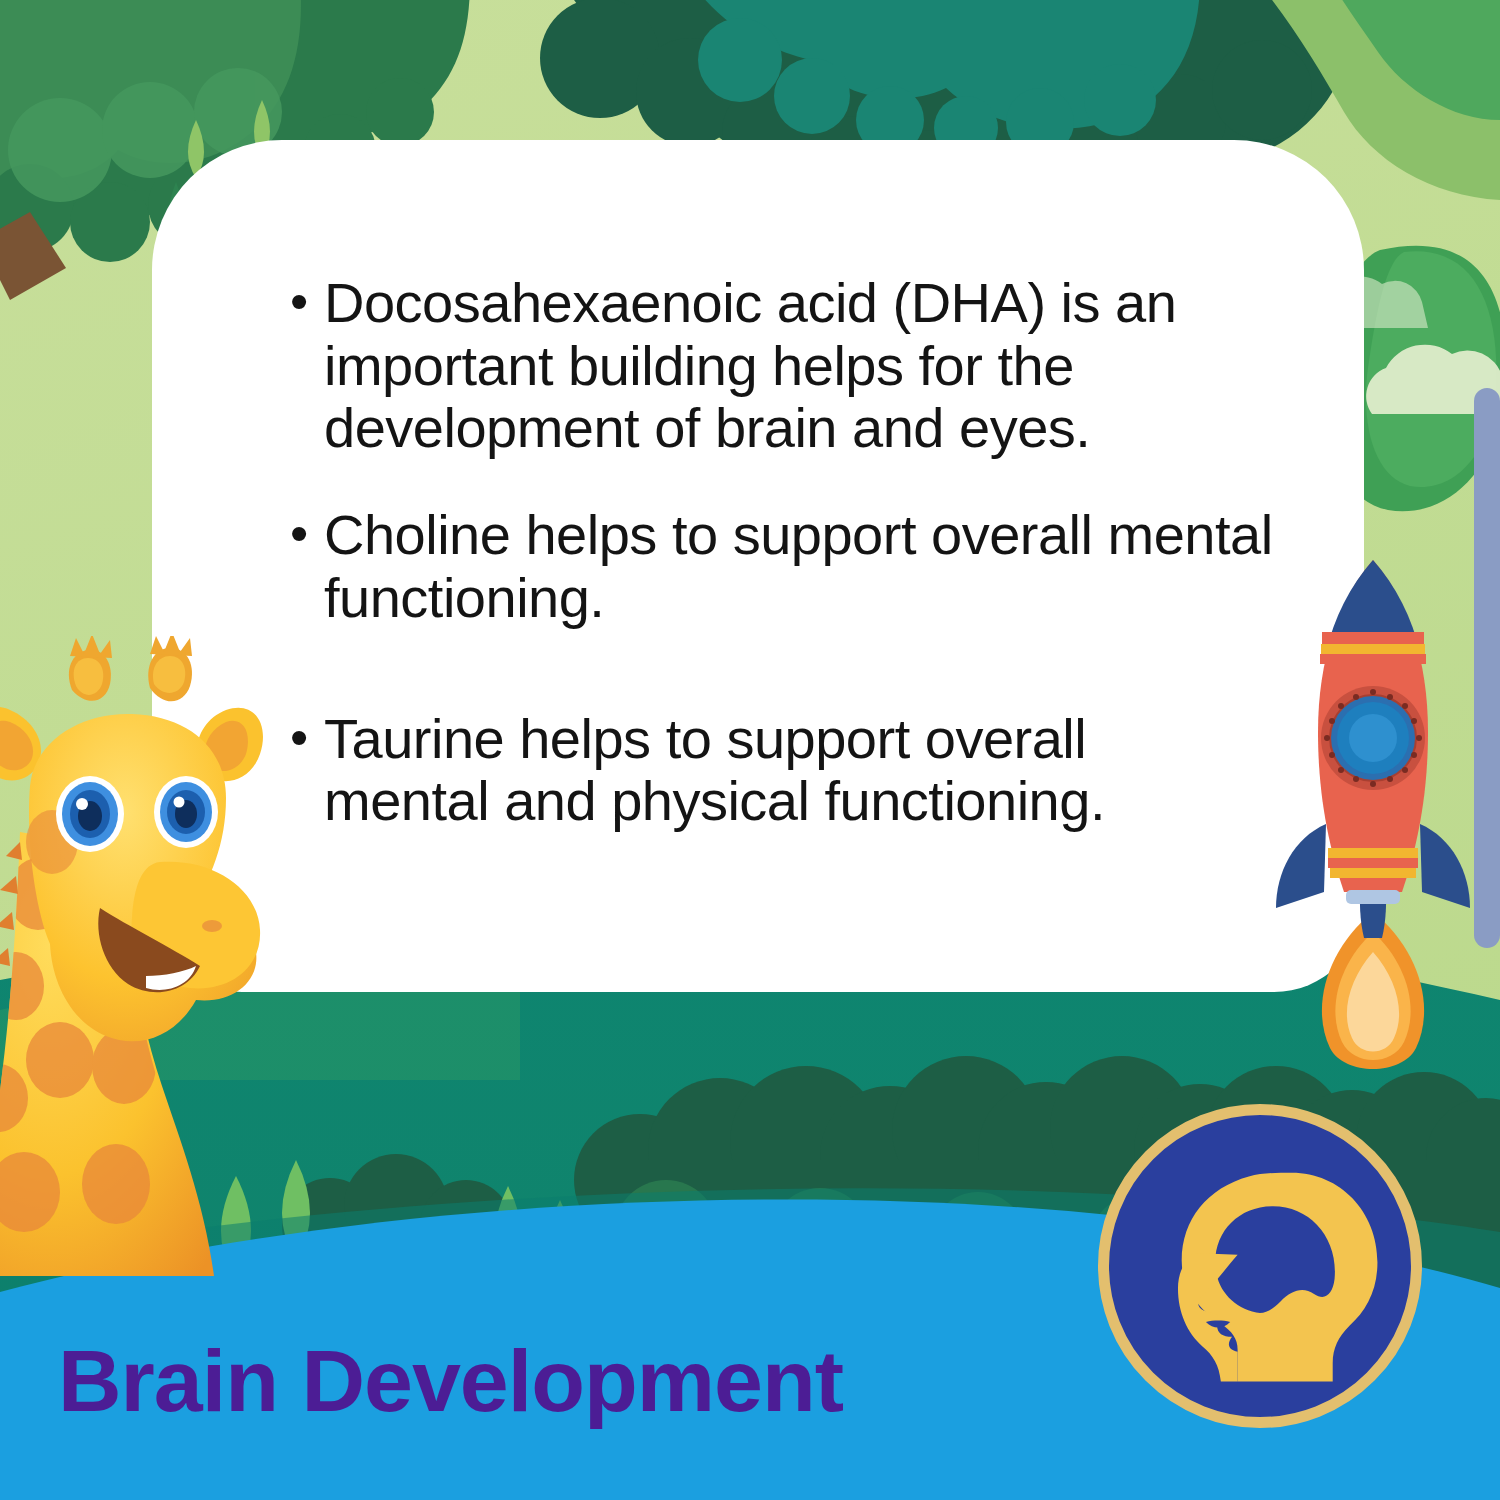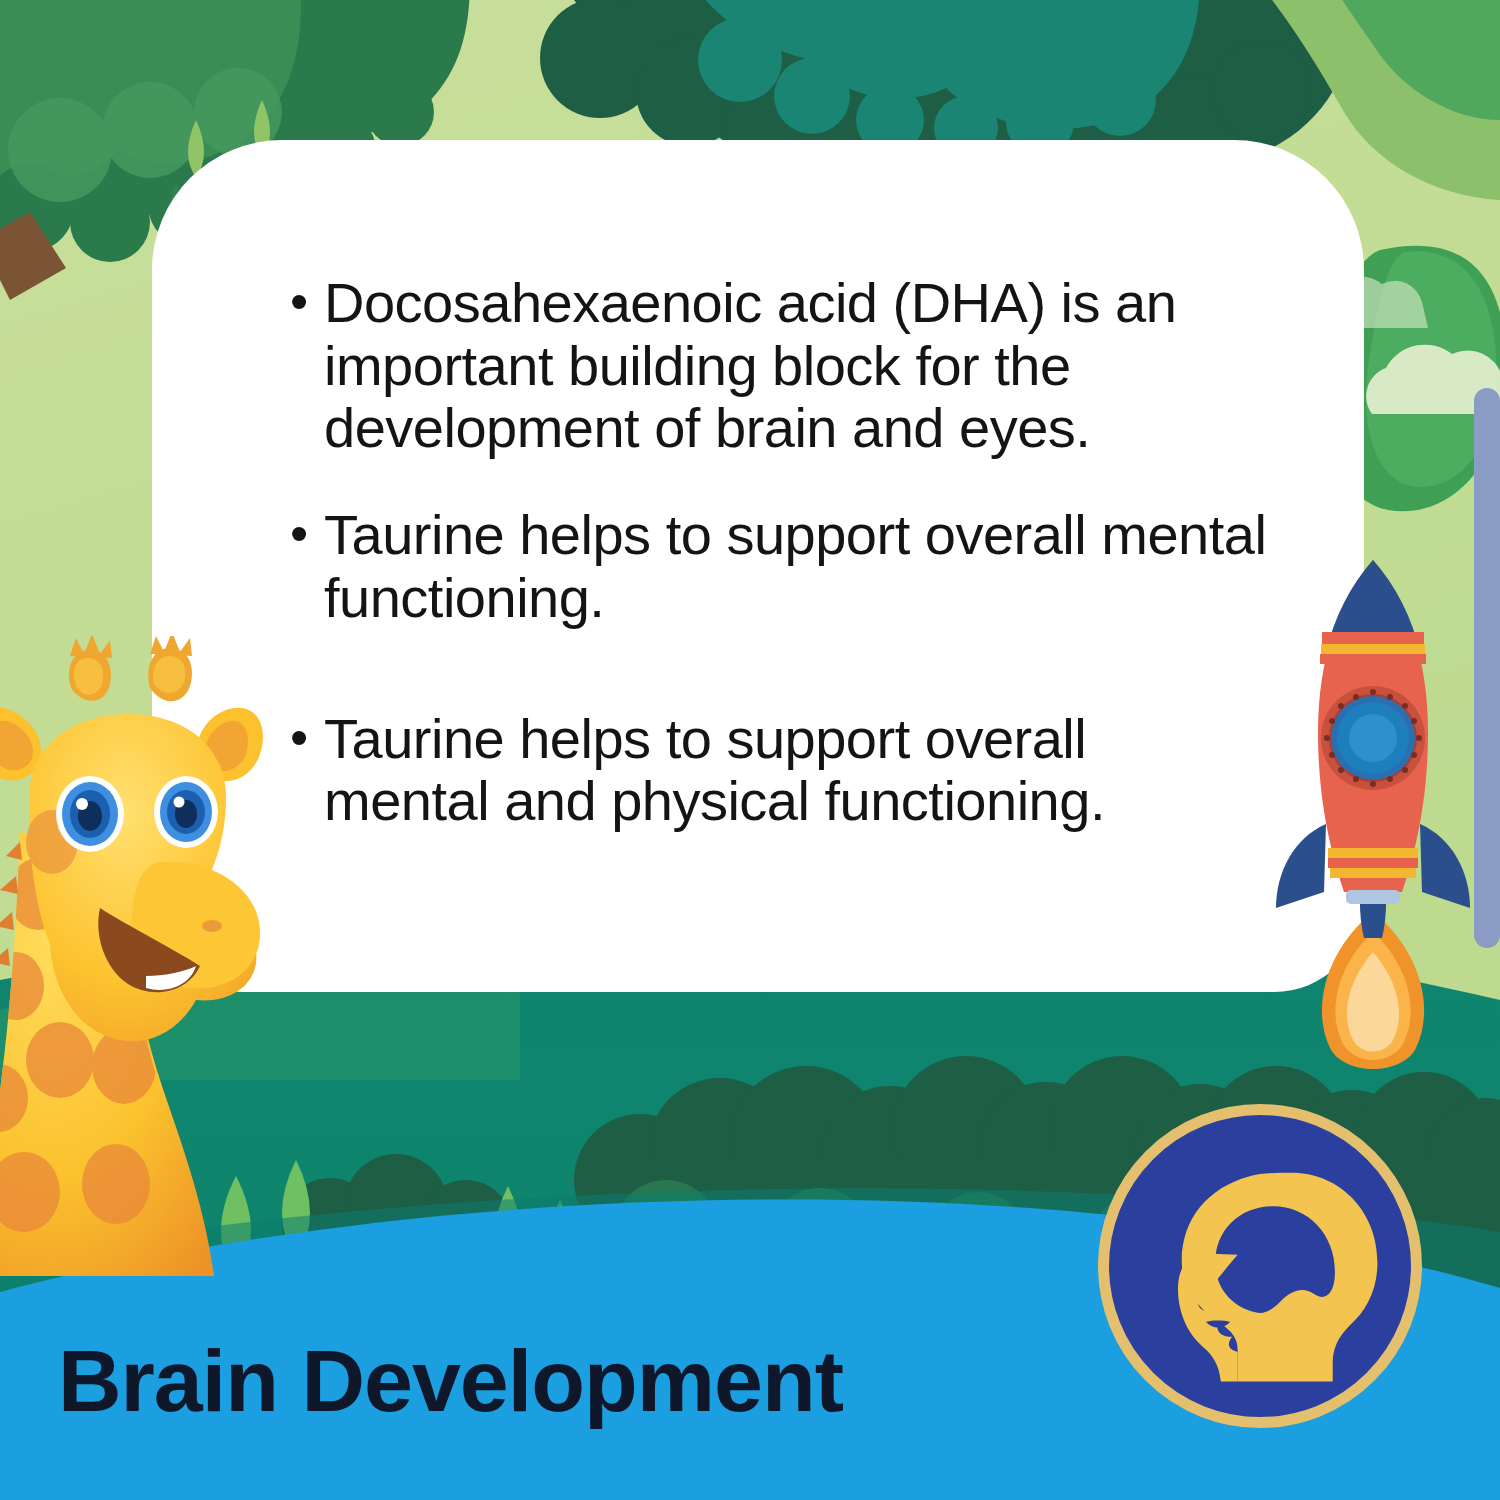--- a/index.html
+++ b/index.html
@@ -36,21 +36,21 @@
   .bullet .btxt{flex:1 1 auto;}
   .b1{width:960px;}
   .b2{width:1050px;}
   .b3{width:920px;margin-bottom:0;}
   .sp{height:34px;}
 
   
   #title{
     position:absolute;left:58px;top:1330px;
     z-index:60;
-    color:#0f172a;
+    color:#4c1d95;
     font-size:88px;font-weight:bold;
     letter-spacing:-1px;
     font-family:"Liberation Sans",sans-serif;
     white-space:nowrap;
   }
 
   
   #badge{
     position:absolute;left:1098px;top:1104px;width:324px;height:324px;
     border-radius:50%;
@@ -382,25 +382,25 @@
           <circle cx="64" cy="199" r="3"></circle>
         <circle cx="64" cy="165" r="3"></circle>
           <circle cx="88" cy="141" r="3"></circle>
       </g>
     </svg>
   </div>
 
   <div id="bullets">
     <div class="bullet b1">
       <span class="dot">•</span>
-      <span class="btxt">Docosahexaenoic acid (DHA) is an important building block for the development of brain and eyes.</span>
+      <span class="btxt">Docosahexaenoic acid (DHA) is an important building helps for the development of brain and eyes.</span>
     </div>
     <div class="bullet b2">
       <span class="dot">•</span>
-      <span class="btxt">Taurine helps to support overall mental functioning.</span>
+      <span class="btxt">Choline helps to support overall mental functioning.</span>
     </div>
     <div class="sp"></div>
     <div class="bullet b3">
       <span class="dot">•</span>
       <span class="btxt">Taurine helps to support overall mental and physical functioning.</span>
     </div>
   </div>
 
   <div id="badge">
     <svg viewBox="0 0 324 324">

